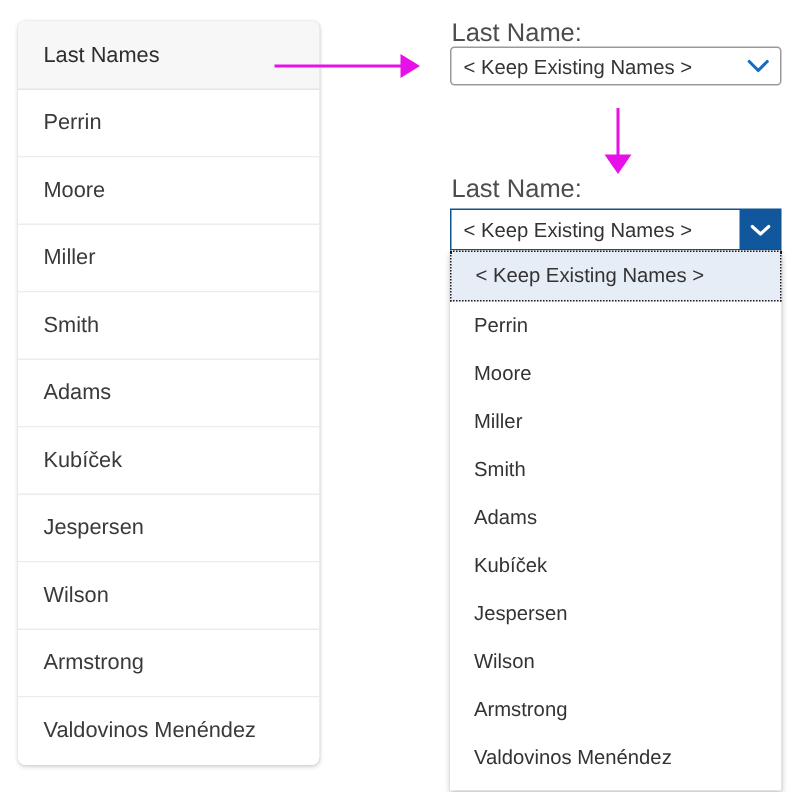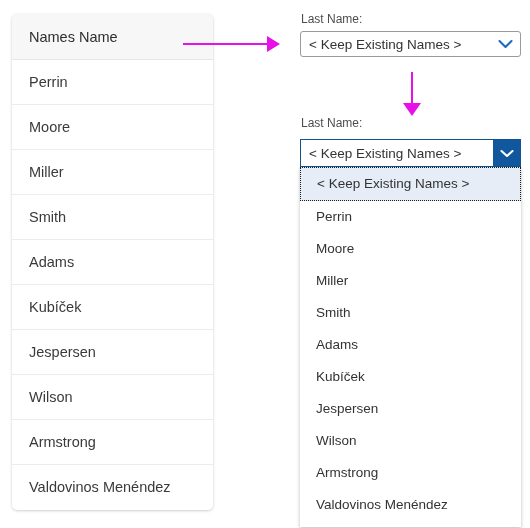--- a/index.html
+++ b/index.html
@@ -83,21 +83,21 @@
     width: 0;
     height: 0;
     border-left: 9px solid transparent;
     border-right: 9px solid transparent;
     border-top: 13px solid #e810e8;
   }
 
   
   .field-label {
     position: absolute;
-    font-size: 12px;
+    font-size: 17px;
     color: #4d4d4d;
   }
   #label-closed { left: 301px; top: 12px; }
   #label-open   { left: 301px; top: 116px; }
 
   
   #combo-closed {
     position: absolute;
     left: 300px;
     top: 31px;
@@ -179,21 +179,21 @@
     height: 34px;
     line-height: 32px;
   }
 
   svg.chev { display: block; }
 </style>
 </head>
 <body>
 
 <div id="names-table">
-  <div class="tbl-header">Names Name</div>
+  <div class="tbl-header">Last Names</div>
   <div class="tbl-row">Perrin</div>
   <div class="tbl-row">Moore</div>
   <div class="tbl-row">Miller</div>
   <div class="tbl-row">Smith</div>
   <div class="tbl-row">Adams</div>
   <div class="tbl-row">Kubíček</div>
   <div class="tbl-row">Jespersen</div>
   <div class="tbl-row">Wilson</div>
   <div class="tbl-row">Armstrong</div>
   <div class="tbl-row">Valdovinos Menéndez</div>

